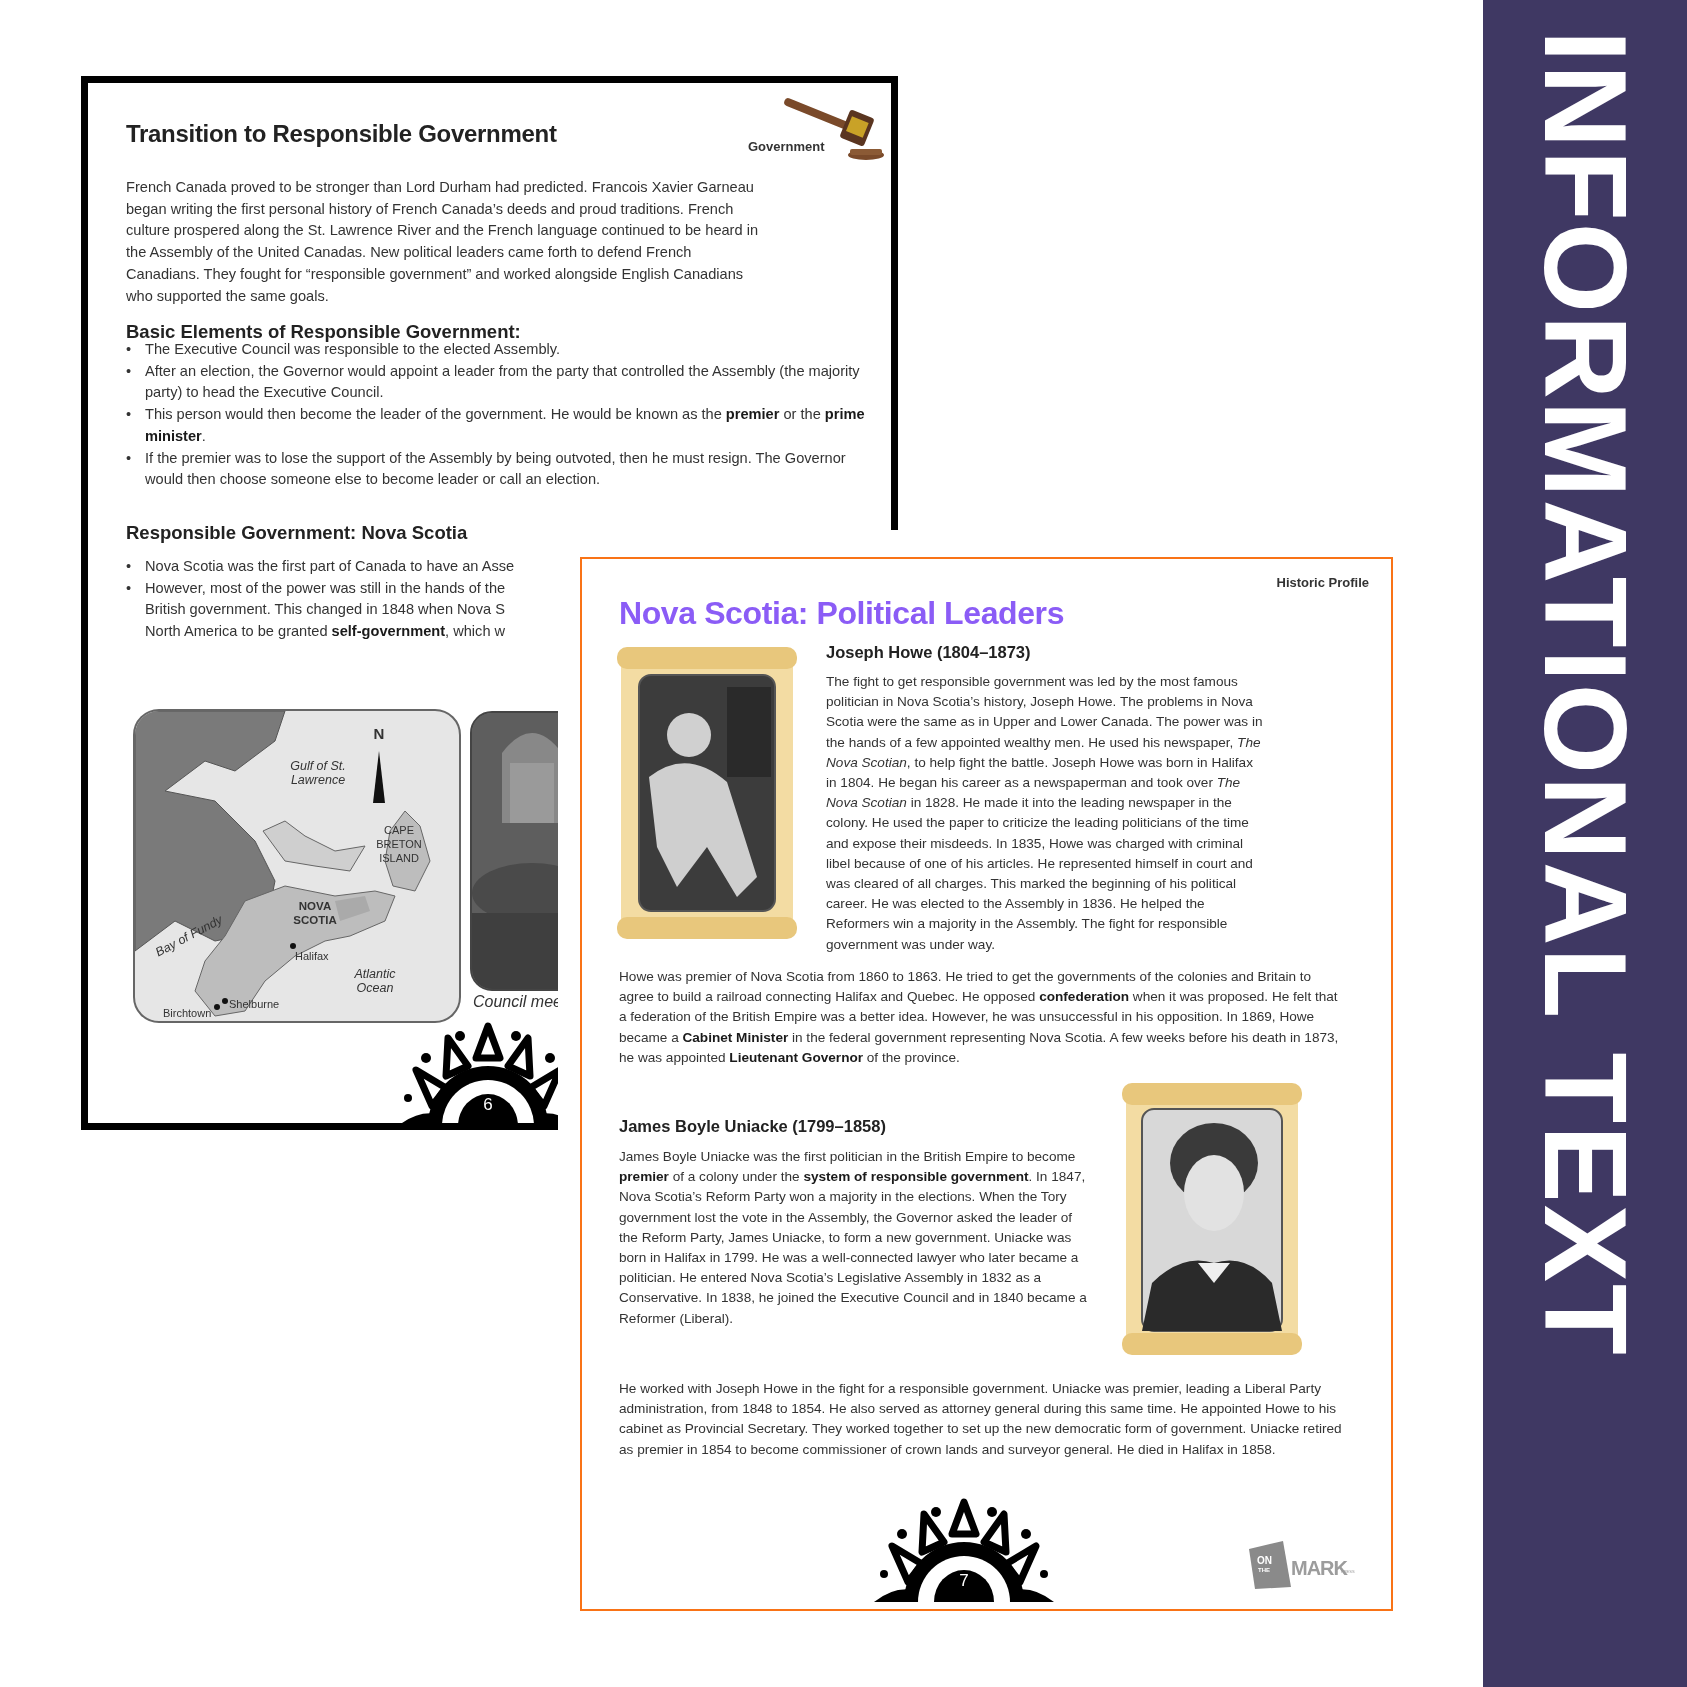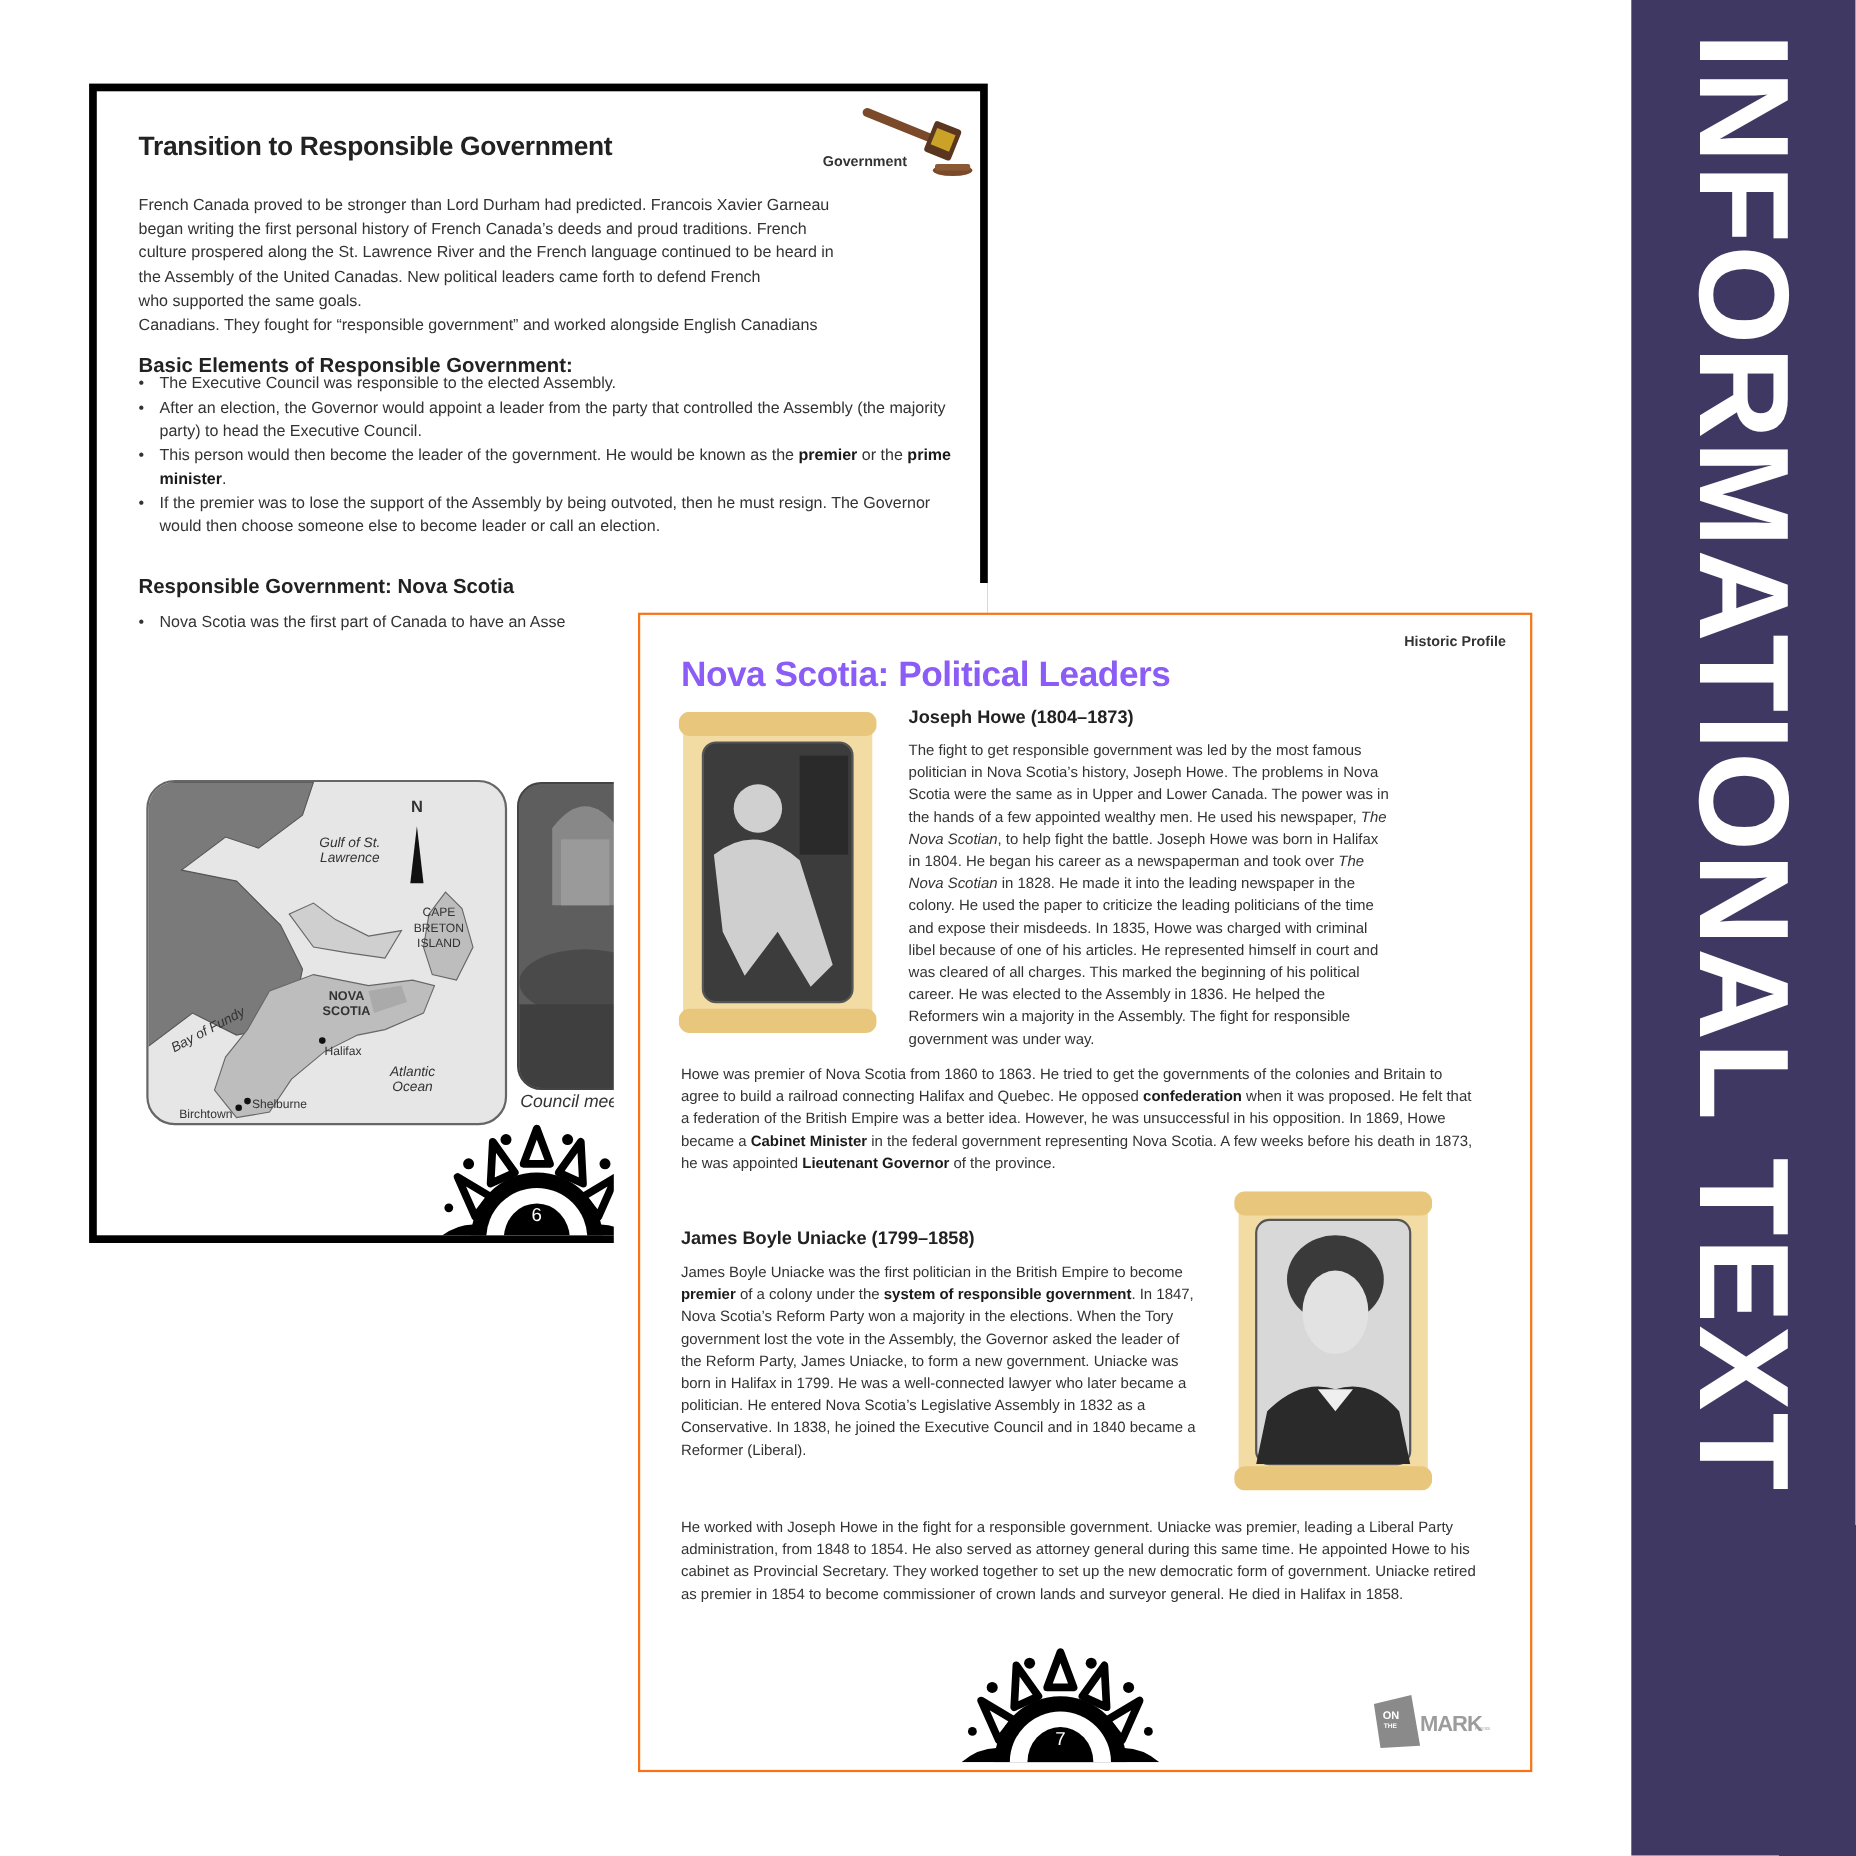--- a/index.html
+++ b/index.html
@@ -76,35 +76,40 @@
     <ellipse cx="88" cy="64" rx="18" ry="5" fill="#7a4a2a"></ellipse>
     <rect x="72" y="58" width="32" height="6" rx="2" fill="#8b5a35"></rect>
   </svg>
   <div class="p1-tag">Government</div>
 
   <div class="p1-intro">
     <div>French Canada proved to be stronger than Lord Durham had predicted. Francois Xavier Garneau</div>
     <div>began writing the first personal history of French Canada’s deeds and proud traditions. French</div>
     <div>culture prospered along the St. Lawrence River and the French language continued to be heard in</div>
     <div>the  Assembly of the United Canadas. New political leaders came forth to defend French</div>
+    <div>Canadians. They fought for “responsible  government” and worked alongside English Canadians</div>
     <div>who supported the same goals.</div>
-    <div>Canadians. They fought for “responsible  government” and worked alongside English Canadians</div>
   </div>
 
   <div class="p1-h2" style="top:238px;">Basic Elements of Responsible Government:</div>
   <ul class="p1-list" style="top:256px;">
     <li><span>The Executive Council was responsible to the elected Assembly.</span></li>
     <li><span>After an election, the Governor would appoint a leader from the party that controlled the Assembly  (the majority party) to head the Executive Council.</span></li>
     <li><span>This person would then become the leader of the government. He would be known as the </span><b>premier</b><span> or the </span><b>prime minister</b><span>.</span></li>
     <li><span>If the premier was to lose the support of the Assembly by being outvoted, then he must resign. The  Governor would then choose someone else to become leader or call an election.</span></li>
   </ul>
 
   <div class="p1-h2" style="top:439px;">Responsible Government: Nova Scotia</div>
   <ul class="p1-list p1-ns-list" style="top:473px;">
     <li><span>Nova Scotia was the first part of Canada to have an Asse</span></li>
+    <li>
+      <div>However, most of the power was still in the hands of the</div>
+      <div>British  government. This changed in 1848 when Nova S</div>
+      <div><span>North  America to be granted </span><b>self-government</b><span>, which w</span></div>
+    </li>
   </ul>
 
   <div class="map">
     <svg width="328" height="314" viewBox="0 0 328 314">
       <path d="M0,0 L150,0 L140,30 L100,60 L70,50 L30,80 L80,90 L120,130 L140,170 L130,220 L80,230 L40,210 L0,240 Z" fill="#7a7a7a" stroke="#555" stroke-width="1"></path>
       <path d="M128,120 L150,110 L170,125 L200,140 L230,135 L215,160 L180,155 L150,150 Z" fill="#cfcfcf" stroke="#666" stroke-width="1"></path>
       <path d="M255,120 L270,100 L285,115 L295,150 L280,180 L258,175 L250,150 Z" fill="#bdbdbd" stroke="#666" stroke-width="1"></path>
       <path d="M110,190 L150,175 L200,185 L240,180 L260,185 L250,210 L215,225 L190,230 L160,245 L130,270 L110,300 L80,305 L60,280 L70,250 L90,225 Z" fill="#bdbdbd" stroke="#666" stroke-width="1"></path>
       <path d="M200,190 L230,185 L235,200 L205,210 Z" fill="#aaaaaa"></path>
       <polygon points="244,40 238,92 250,92" fill="#111"></polygon>

